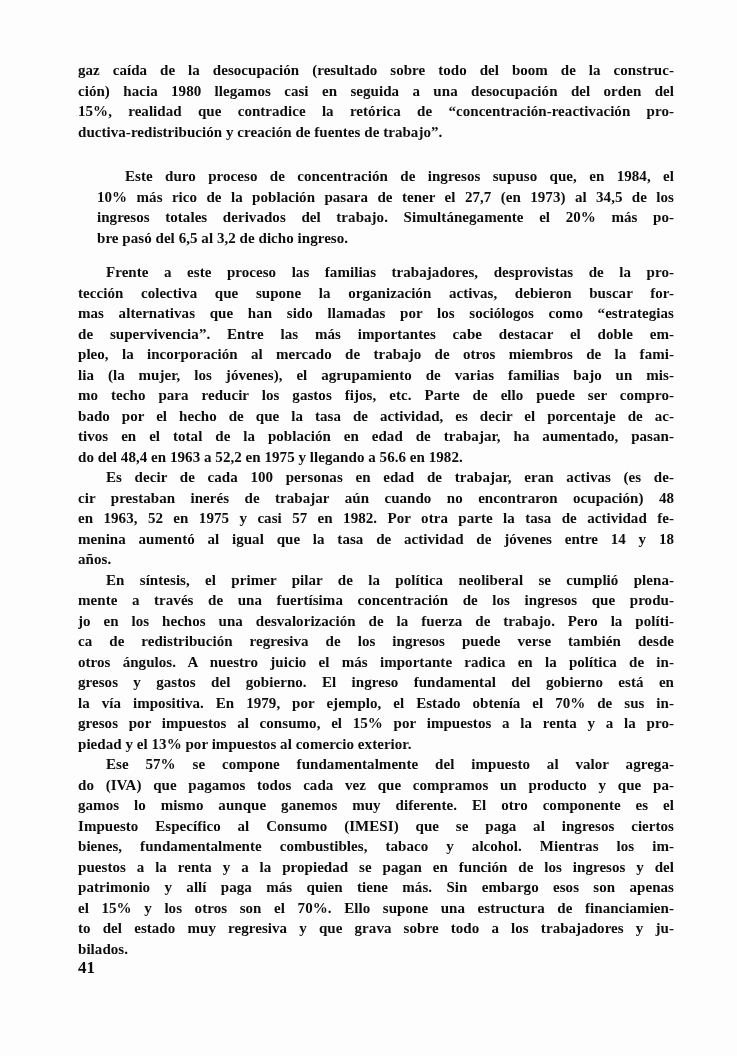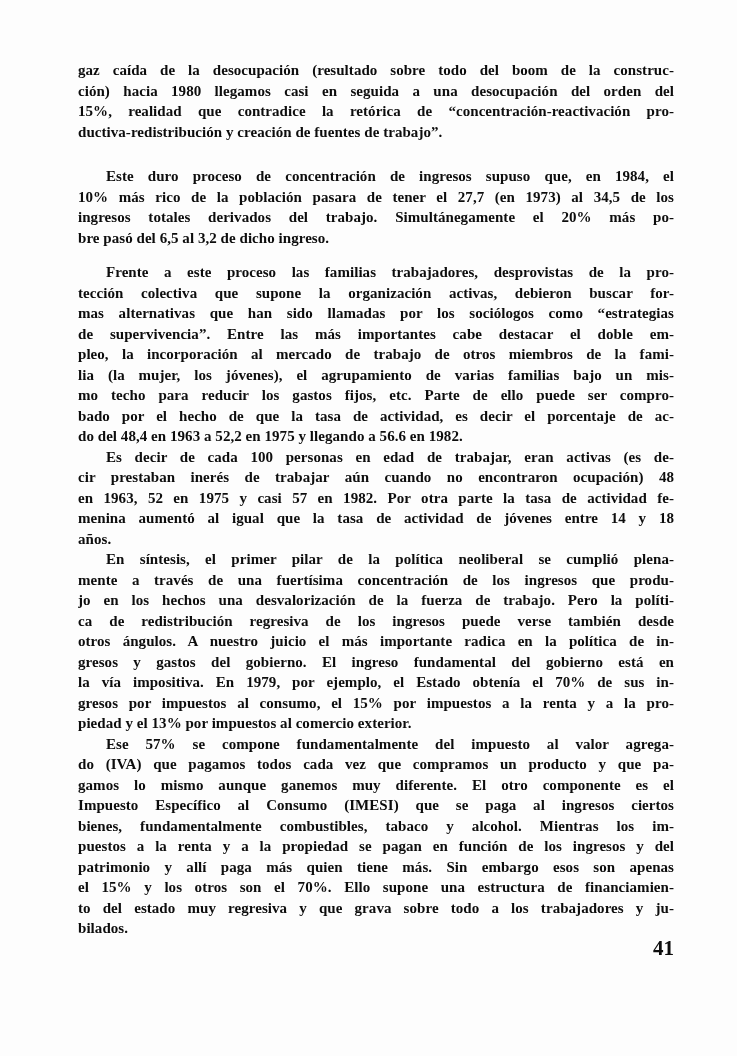--- a/index.html
+++ b/index.html
@@ -22,21 +22,21 @@
     color: var(--ink, #0d0d0d);
     box-sizing: border-box;
     padding: 60px 63px 0 78px;
   }
   .text-block {
     width: 596px;
   }
   .paragraph {
     margin: 0;
   }
-  .paragraph.gap1 { margin-top: 24px; }
+  .paragraph.gap1 { margin-top: 24px; margin-left: 19px; }
   .paragraph.gap2 { margin-top: 14px; }
   .line {
     font-size: 15px;
     line-height: 20.5px;
     height: 20.5px;
     overflow: hidden;
     white-space: nowrap0; 
     text-align: justify;
     text-align-last: justify;
     -moz-text-align-last: justify;
@@ -45,22 +45,22 @@
   .line.last {
     text-align: right;
     text-align-last: left;
     -moz-text-align-last: left;
   }
   .line.first-indent {
     text-indent: 28px;
   }
   .page-number {
     width: 596px;
-    text-align: right;
-    font-size: 21px;
+    text-align: left;
+    font-size: 17px;
     line-height: 22px;
     margin-top: -2px;
     font-weight: 700;
   }
 </style>
 </head>
 <body>
 
 <div class="page">
   <div class="text-block" id="text-block">
@@ -78,20 +78,21 @@
       </div>
       <div class="paragraph gap2">
         <div class="line first-indent">Frente a este proceso las familias trabajadores, desprovistas de la pro-</div>
         <div class="line">tección colectiva que supone la organización activas, debieron buscar for-</div>
         <div class="line">mas alternativas que han sido llamadas por los sociólogos como “estrategias</div>
         <div class="line">de supervivencia”. Entre las más importantes cabe destacar el doble em-</div>
         <div class="line">pleo, la incorporación al mercado de trabajo de otros miembros de la fami-</div>
         <div class="line">lia (la mujer, los jóvenes), el agrupamiento de varias familias bajo un mis-</div>
         <div class="line">mo techo para reducir los gastos fijos, etc. Parte de ello puede ser compro-</div>
         <div class="line">bado por el hecho de que la tasa de actividad, es decir el porcentaje de ac-</div>
+        <div class="line">tivos en el total de la población en edad de trabajar, ha aumentado, pasan-</div>
         <div class="line last">do del 48,4 en 1963 a 52,2 en 1975 y llegando a 56.6 en 1982.</div>
       </div>
       <div class="paragraph">
         <div class="line first-indent">Es decir de cada 100 personas en edad de trabajar, eran activas (es de-</div>
         <div class="line">cir prestaban inerés de trabajar aún cuando no encontraron ocupación) 48</div>
         <div class="line">en 1963, 52 en 1975 y casi 57 en 1982. Por otra parte la tasa de actividad fe-</div>
         <div class="line">menina aumentó al igual que la tasa de actividad de jóvenes entre 14 y 18</div>
         <div class="line last">años.</div>
       </div>
       <div class="paragraph">

